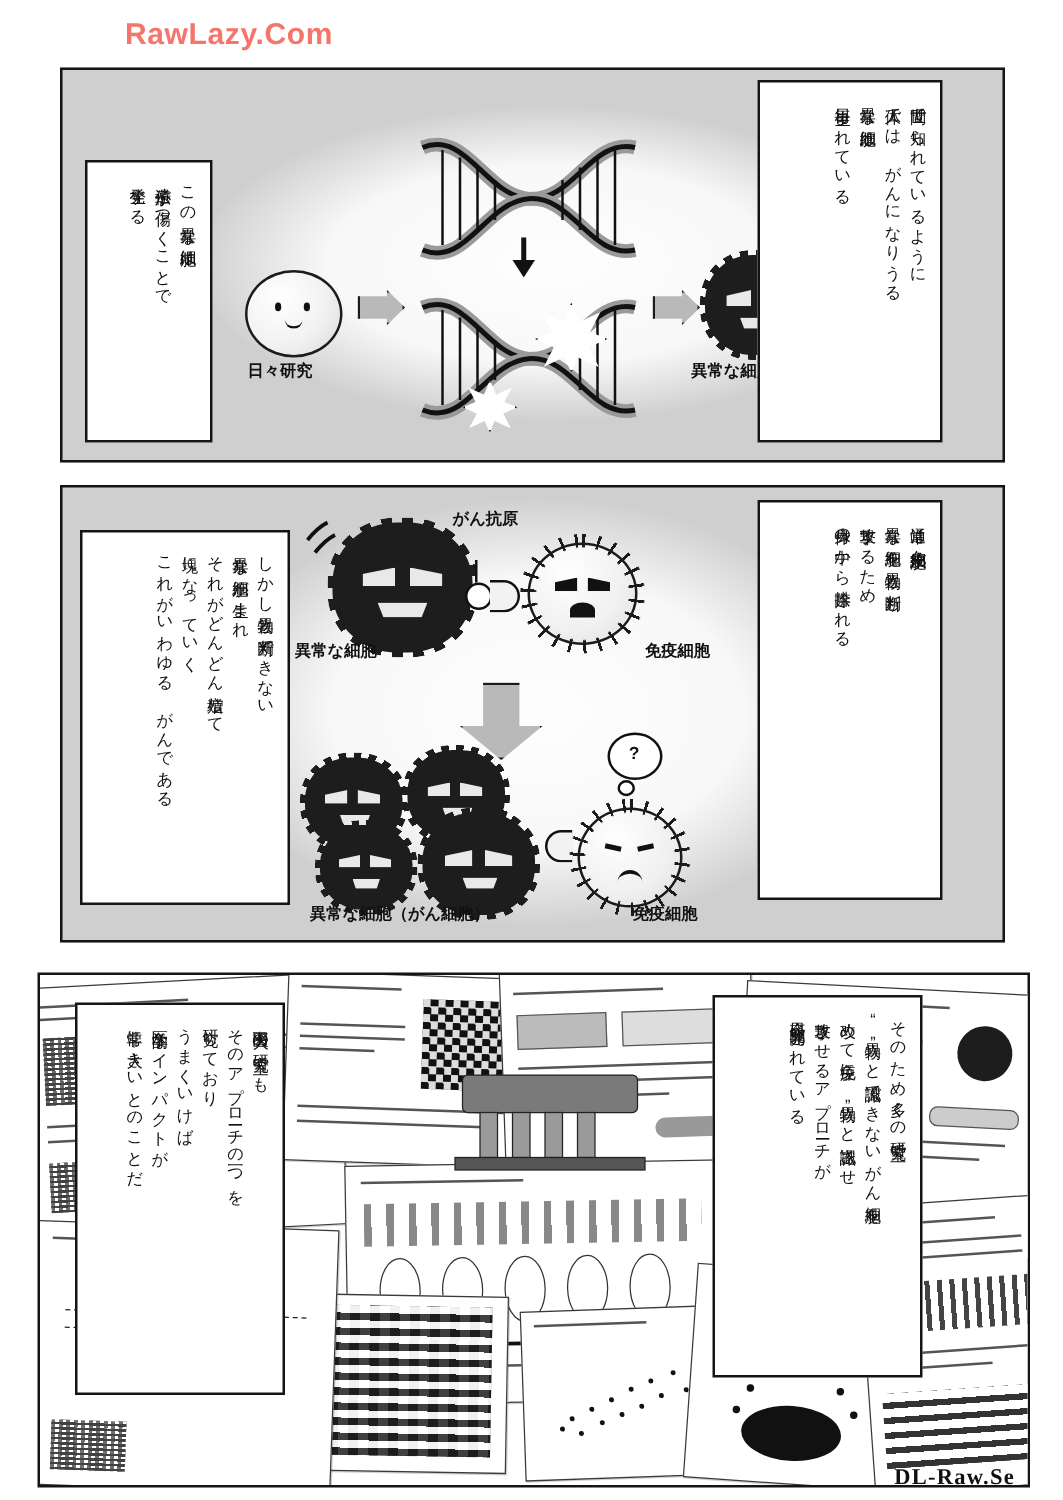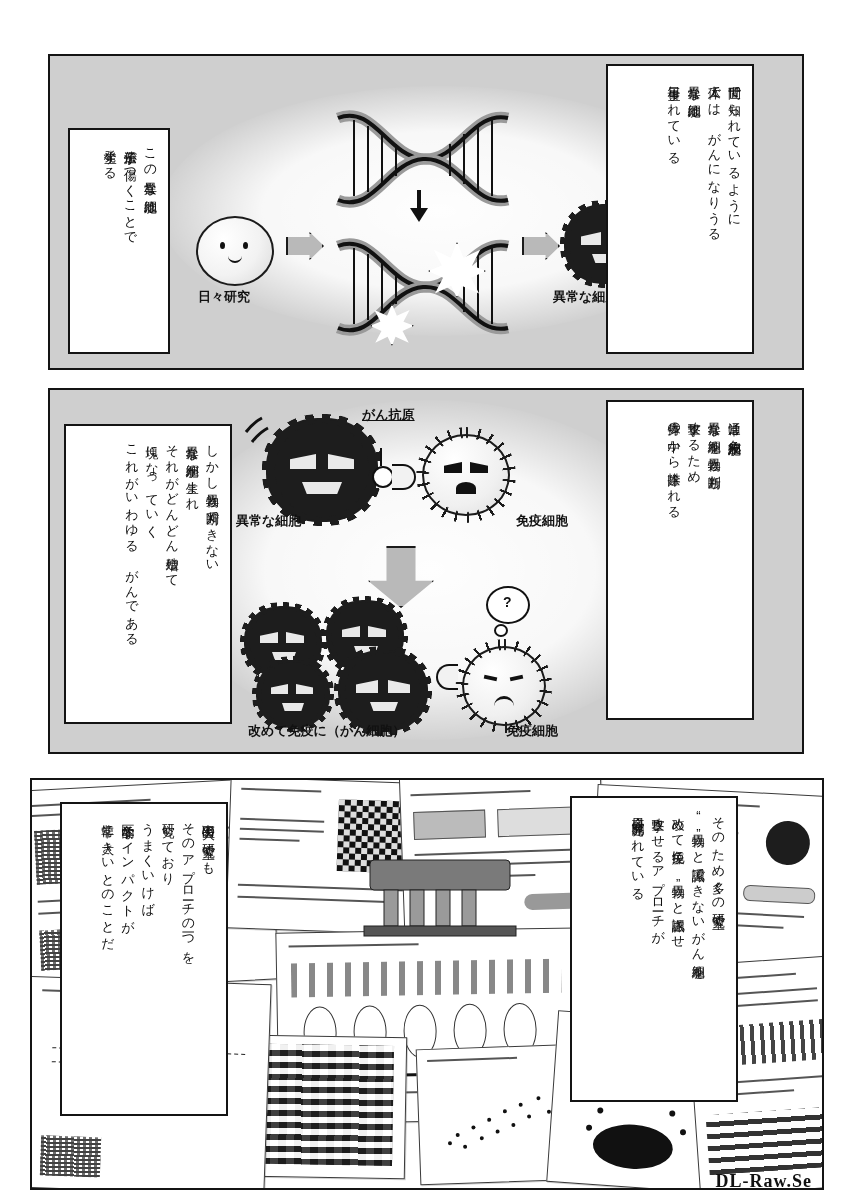--- a/index.html
+++ b/index.html
@@ -128,20 +128,21 @@
       repeating-linear-gradient(90deg,#555 0 3px,transparent 3px 6px);
     opacity:.85;
   }
   .pdot{position:absolute;border-radius:50%;background:#222;}
 </style>
 </head>
 <body>
 
 <div class="page">
 
+  <div class="watermark-top">RawLazy.Com</div>
 
   <div class="panel" id="panel1">
     <div class="glow" style="left:110px;top:30px;width:560px;height:250px;"></div>
 
     <div class="normal-cell" style="left:146px;top:160px;">
       <div class="eye" style="left:22px;top:24px;"></div>
       <div class="eye" style="left:45px;top:24px;"></div>
       <div class="smile" style="left:30px;top:36px;"></div>
     </div>
 
@@ -222,21 +223,21 @@
     <div style="position:absolute;left:330px;top:58px;width:2px;height:18px;background:#111;"></div>
     <div style="position:absolute;left:322px;top:76px;width:18px;height:18px;border:2px solid #111;border-radius:50%;background:#fff;"></div>
     <div style="position:absolute;left:342px;top:74px;width:22px;height:22px;border:2px solid #111;border-left:none;border-radius:0 14px 14px 0;background:#f2f2f2;"></div>
 
     <div class="immune" style="left:372px;top:44px;width:84px;height:78px;">
       <div class="angry-eye" style="left:20px;top:26px;width:18px;height:11px;background:#111;"></div>
       <div class="angry-eye r" style="left:46px;top:26px;width:18px;height:11px;background:#111;"></div>
       <div style="position:absolute;left:32px;top:46px;width:20px;height:12px;background:#111;border-radius:50% 50% 0 0;"></div>
     </div>
 
-    <div class="lbl" style="left:312px;top:16px;text-decoration:underline;">がん抗原</div>
+    <div class="lbl" style="left:312px;top:16px;">がん抗原</div>
     <div class="lbl" style="left:186px;top:122px;">異常な細胞</div>
     <div class="lbl" style="left:466px;top:122px;">免疫細胞</div>
 
     <div class="bigarrow" style="left:318px;top:156px;width:62px;height:58px;clip-path:polygon(28% 0,72% 0,72% 56%,100% 56%,50% 100%,0 56%,28% 56%);"></div>
 
     <div class="dark-cell" style="left:196px;top:218px;width:74px;height:68px;">
       <div class="angry-eye" style="left:14px;top:24px;width:18px;height:11px;"></div>
       <div class="angry-eye r" style="left:40px;top:24px;width:18px;height:11px;"></div>
       <div class="grin" style="left:26px;top:44px;width:24px;height:8px;"></div>
     </div>
@@ -260,21 +261,21 @@
     <div class="immune" style="left:412px;top:256px;width:80px;height:76px;">
       <div style="position:absolute;left:20px;top:28px;width:13px;height:4px;background:#111;transform:rotate(12deg);"></div>
       <div style="position:absolute;left:46px;top:28px;width:13px;height:4px;background:#111;transform:rotate(-12deg);"></div>
       <div style="position:absolute;left:30px;top:48px;width:20px;height:9px;border-top:3px solid #111;border-radius:12px 12px 0 0;"></div>
     </div>
     <div class="speechdot" style="left:436px;top:196px;width:40px;height:34px;">
       <div style="position:absolute;left:15px;top:6px;font-size:14px;font-weight:bold;color:#111;">?</div>
     </div>
     <div class="speechdot" style="left:444px;top:234px;width:10px;height:9px;"></div>
 
-    <div class="lbl" style="left:198px;top:332px;">改めて免疫に（がん細胞）</div>
+    <div class="lbl" style="left:198px;top:332px;">異常な細胞（がん細胞）</div>
     <div class="lbl" style="left:456px;top:332px;">免疫細胞</div>
 
     <div class="cap" style="left:556px;top:10px;height:296px;width:128px;">通常は免疫細胞が
 異常な細胞を異物と判断し
 攻撃するため
 身体の中から排除される</div>
     <div class="cap" style="left:14px;top:34px;height:276px;width:148px;">しかし異物と判断できない
 異常な細胞が生まれ
 それがどんどん増殖して
 塊になっていく

